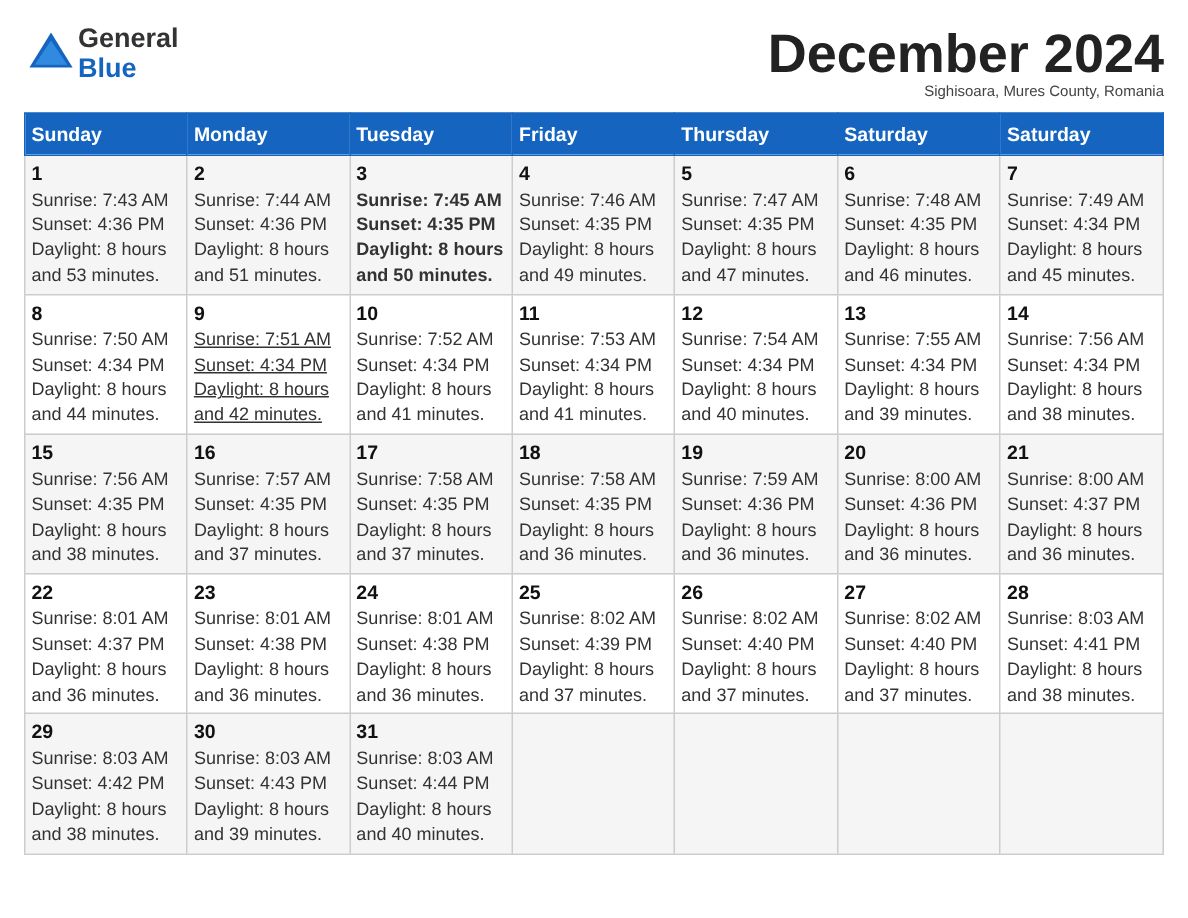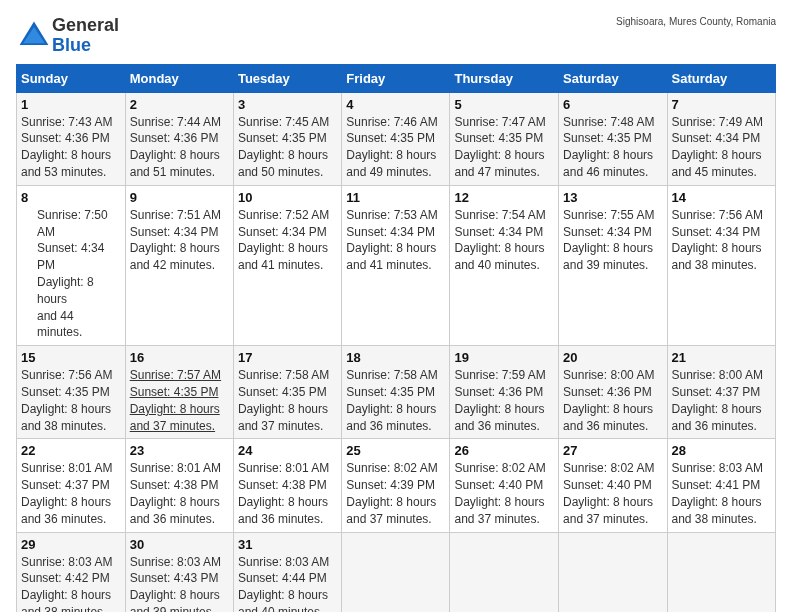--- a/index.html
+++ b/index.html
@@ -97,20 +97,21 @@
     <svg class="logo-icon" viewBox="0 0 40 40">
       <polygon points="20,4 36,30 4,30" fill="#1565c0"></polygon>
       <polygon points="20,10 32,28 8,28" fill="#42a5f5" opacity="0.6"></polygon>
     </svg>
     <div class="logo-text">
       <div class="general">General</div>
       <div class="blue">Blue</div>
     </div>
   </div>
   <div class="title-block">
+    <div class="month-title">December 2024</div>
     <div class="subtitle">Sighisoara, Mures County, Romania</div>
   </div>
 </div>
 
 <table>
   <thead>
     <tr>
     <th>Sunday</th>
         <th>Monday</th>
         <th>Tuesday</th>
@@ -131,21 +132,21 @@
         </td>
         <td>
           <span class="day-num">2</span>
           <div class="day-info" style="white-space: pre-line;">Sunrise: 7:44 AM
 Sunset: 4:36 PM
 Daylight: 8 hours
 and 51 minutes.</div>
         </td>
         <td>
           <span class="day-num">3</span>
-          <div class="day-info" style="white-space: pre-line;">Sunrise: 7:45 AM
+          <div class="day-info" style="white-space: pre-line; font-weight: bold;">Sunrise: 7:45 AM
 Sunset: 4:35 PM
 Daylight: 8 hours
 and 50 minutes.</div>
         </td>
         <td>
           <span class="day-num">4</span>
           <div class="day-info" style="white-space: pre-line;">Sunrise: 7:46 AM
 Sunset: 4:35 PM
 Daylight: 8 hours
 and 49 minutes.</div>
@@ -168,28 +169,28 @@
           <span class="day-num">7</span>
           <div class="day-info" style="white-space: pre-line;">Sunrise: 7:49 AM
 Sunset: 4:34 PM
 Daylight: 8 hours
 and 45 minutes.</div>
         </td>
       </tr>
       <tr>
         <td>
           <span class="day-num">8</span>
-          <div class="day-info" style="white-space: pre-line; margin-left: 16px;">Sunrise: 7:50 AM
+          <div class="day-info" style="white-space: pre-line;">Sunrise: 7:50 AM
 Sunset: 4:34 PM
 Daylight: 8 hours
 and 44 minutes.</div>
         </td>
         <td>
           <span class="day-num">9</span>
-          <div class="day-info" style="white-space: pre-line;">Sunrise: 7:51 AM
+          <div class="day-info" style="white-space: pre-line; text-decoration: underline;">Sunrise: 7:51 AM
 Sunset: 4:34 PM
 Daylight: 8 hours
 and 42 minutes.</div>
         </td>
         <td>
           <span class="day-num">10</span>
           <div class="day-info" style="white-space: pre-line;">Sunrise: 7:52 AM
 Sunset: 4:34 PM
 Daylight: 8 hours
 and 41 minutes.</div>
@@ -226,21 +227,21 @@
       <tr>
         <td>
           <span class="day-num">15</span>
           <div class="day-info" style="white-space: pre-line;">Sunrise: 7:56 AM
 Sunset: 4:35 PM
 Daylight: 8 hours
 and 38 minutes.</div>
         </td>
         <td>
           <span class="day-num">16</span>
-          <div class="day-info" style="white-space: pre-line; text-decoration: underline;">Sunrise: 7:57 AM
+          <div class="day-info" style="white-space: pre-line;">Sunrise: 7:57 AM
 Sunset: 4:35 PM
 Daylight: 8 hours
 and 37 minutes.</div>
         </td>
         <td>
           <span class="day-num">17</span>
           <div class="day-info" style="white-space: pre-line;">Sunrise: 7:58 AM
 Sunset: 4:35 PM
 Daylight: 8 hours
 and 37 minutes.</div>

